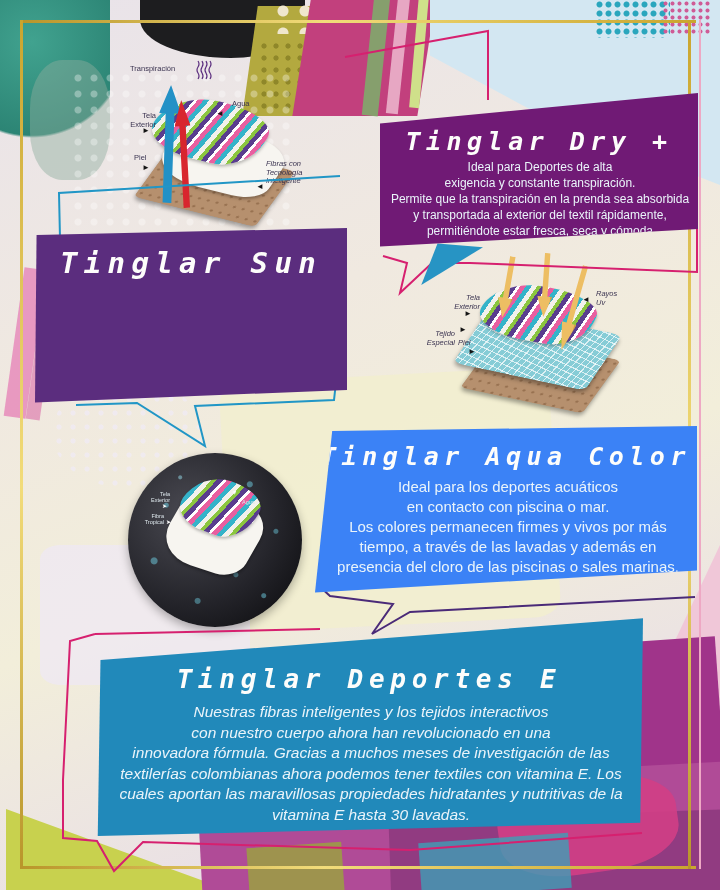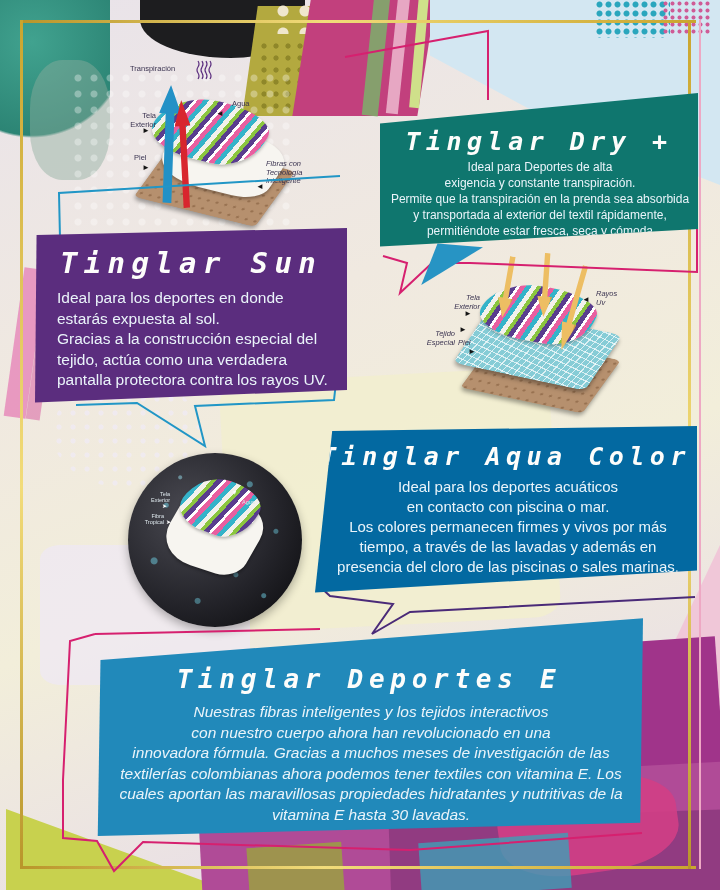--- a/index.html
+++ b/index.html
@@ -21,31 +21,31 @@
   svg.outlines{position:absolute;left:0;top:0;z-index:20;pointer-events:none;}
 
   
   .bubble{position:absolute;z-index:30;color:#eef6fb;box-sizing:border-box;}
   .bubble .title{font-family:"DejaVu Sans Mono","Liberation Mono",monospace;
     font-weight:bold;font-style:oblique;letter-spacing:.22em;text-align:center;color:#fdfdfb;}
   .bubble .body{white-space:pre-line;line-height:1.33;text-align:center;
     font-family:"Liberation Sans",sans-serif;color:#eaf4fa;}
   .tail{position:absolute;z-index:29;}
 
-  #bubble-dry{left:380px;top:93px;width:318px;height:160px;background:#0f766e;
+  #bubble-dry{left:380px;top:93px;width:318px;height:160px;background:#701a75;
     clip-path:polygon(0 19%,100% 0,100% 85%,0 96%);padding:0;}
   #bubble-dry .title{font-size:25px;margin-top:34px;}
   #bubble-dry .body{font-size:12px;margin:4px 8px 0 10px;}
 
   #bubble-sun{left:35px;top:228px;width:312px;height:178px;background:#5b2d7e;
     clip-path:polygon(0.5% 4%,100% 0%,100% 91%,0% 98%);}
   #bubble-sun .title{font-size:29px;margin-top:18px;}
   #bubble-sun .body{font-size:15.5px;text-align:left;margin:8px 12px 0 22px;}
 
-  #bubble-aqua{left:315px;top:426px;width:382px;height:170px;background:#0369a1;
+  #bubble-aqua{left:315px;top:426px;width:382px;height:170px;background:#3b82f6;
     clip-path:polygon(4.5% 3%,100% 0%,100% 85%,0% 98%);}
   #bubble-aqua .title{font-size:25px;margin-top:16px;}
   #bubble-aqua .body{font-size:15px;margin:6px 10px 15px 14px;}
 
   #bubble-vit{left:95px;top:616px;width:548px;height:220px;background:#2189ba;
     clip-path:polygon(1% 20%,100% 1%,99.5% 94%,0.5% 100%);}
   #bubble-vit .title{font-size:26px;margin-top:48px;}
   #bubble-vit .body{font-size:15.5px;margin:8px 16px 0 20px;font-style:italic;}
 
   
@@ -220,22 +220,20 @@
   <div class="bubble" id="bubble-dry">
     <div class="title">Tinglar Dry +</div>
     <div class="body">Ideal para Deportes de alta
 exigencia y constante transpiración.
 Permite que la transpiración en la prenda sea absorbida y transportada al exterior del textil rápidamente, permitiéndote estar fresca, seca y cómoda</div>
   </div>
   <div class="tail" style="left:418px;top:240px;width:65px;height:45px;background:#2794c4;clip-path:polygon(5% 100%,30% 8%,100% 16%);"></div>
 
   <div class="bubble" id="bubble-sun">
     <div class="title">Tinglar Sun</div>
-    <div class="body">Ideal para los deportes en donde estarás expuesta al sol.
-Gracias a la construcción especial del tejido, actúa como una verdadera pantalla protectora contra los rayos UV.</div>
   </div>
 
   <div class="bubble" id="bubble-aqua">
     <div class="title">Tinglar Aqua Color</div>
     <div class="body">Ideal para los deportes acuáticos
 en contacto con piscina o mar.
 Los colores permanecen firmes y vivos por más tiempo, a través de las lavadas y además en presencia del cloro de las piscinas o sales marinas.</div>
   </div>
 
   <div class="bubble" id="bubble-vit">

